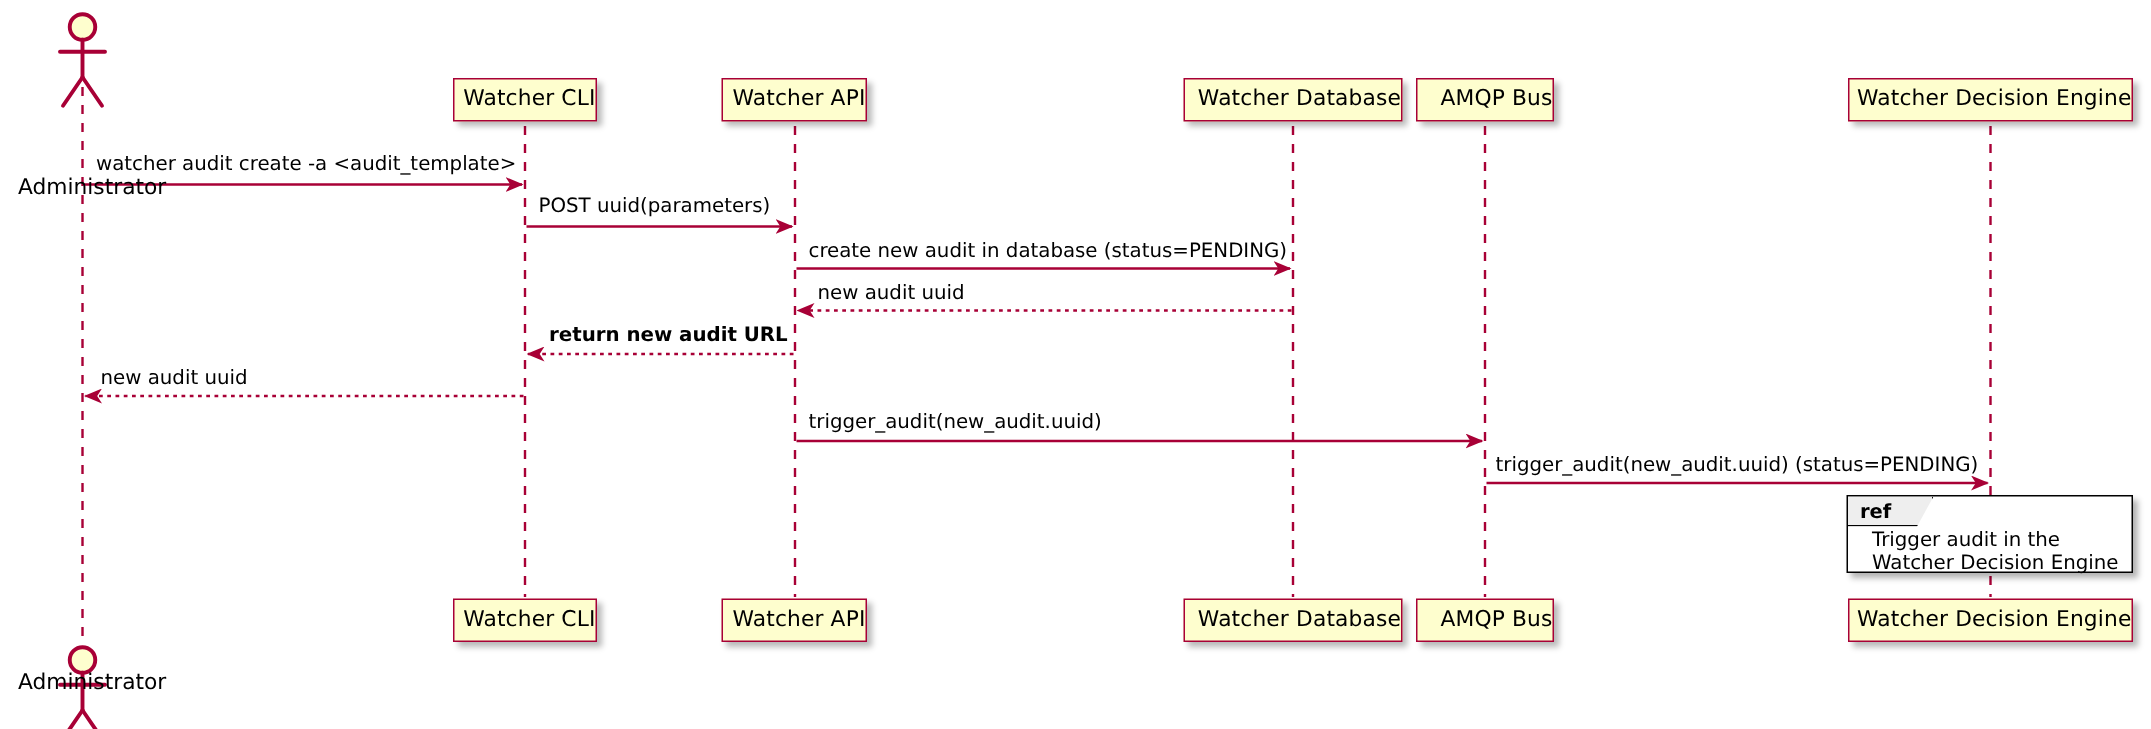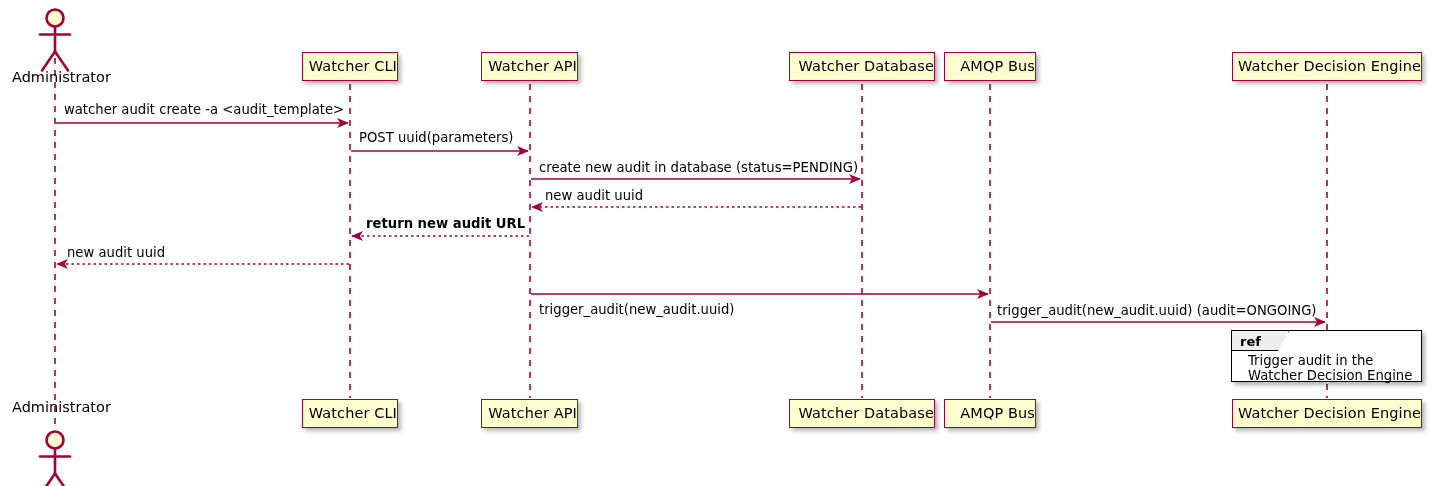--- a/index.html
+++ b/index.html
@@ -40,20 +40,21 @@
     box-shadow: 3px 3px 4px rgba(0,0,0,0.28);
     letter-spacing: 0.1px;
   }
   
   .actor-label {
     position: absolute;
     font-size: 14.5px;
     color: #000000;
     white-space: nowrap;
     line-height: 1;
+    margin-top: 48px;
   }
   
   .msg-label {
     position: absolute;
     font-size: 13.2px;
     color: #000000;
     white-space: nowrap;
     line-height: 1;
     text-align: right;
   }
@@ -140,22 +141,22 @@
       </g>
   </svg>
 
   <div id="html-layer">
       <div class="msg-label" style="left: 64px; top: 103px;">watcher audit create -a &lt;audit_template&gt;</div>
       <div class="msg-label" style="left: 359px; top: 131px;">POST uuid(parameters)</div>
       <div class="msg-label" style="left: 539px; top: 161px;">create new audit in database (status=PENDING)</div>
       <div class="msg-label" style="left: 545px; top: 189px;">new audit uuid</div>
       <div class="msg-label" style="left: 366px; top: 217px; font-weight: bold;">return new audit URL</div>
       <div class="msg-label" style="left: 67px; top: 246px;">new audit uuid</div>
-      <div class="msg-label" style="left: 539px; top: 275px; margin-top: 28px;">trigger_audit(new_audit.uuid)</div>
-      <div class="msg-label" style="left: 997px; top: 304px;">trigger_audit(new_audit.uuid) (audit=ONGOING)</div>
+      <div class="msg-label" style="left: 539px; top: 275px;">trigger_audit(new_audit.uuid)</div>
+      <div class="msg-label" style="left: 997px; top: 304px;">trigger_audit(new_audit.uuid) (status=PENDING)</div>
       <div class="actor-label" style="left: 12px; top: 70px;">Administrator</div>
       <div class="actor-label" style="left: 12px; top: 400px;">Administrator</div>
       <div class="participant" style="left: 302px; top: 52px; width: 96px; height: 29px;">
         <span>Watcher CLI</span>
       </div>
       <div class="participant" style="left: 302px; top: 399px; width: 96px; height: 29px;">
         <span>Watcher CLI</span>
       </div>
       <div class="participant" style="left: 481px; top: 52px; width: 97px; height: 29px;">
         <span>Watcher API</span>

